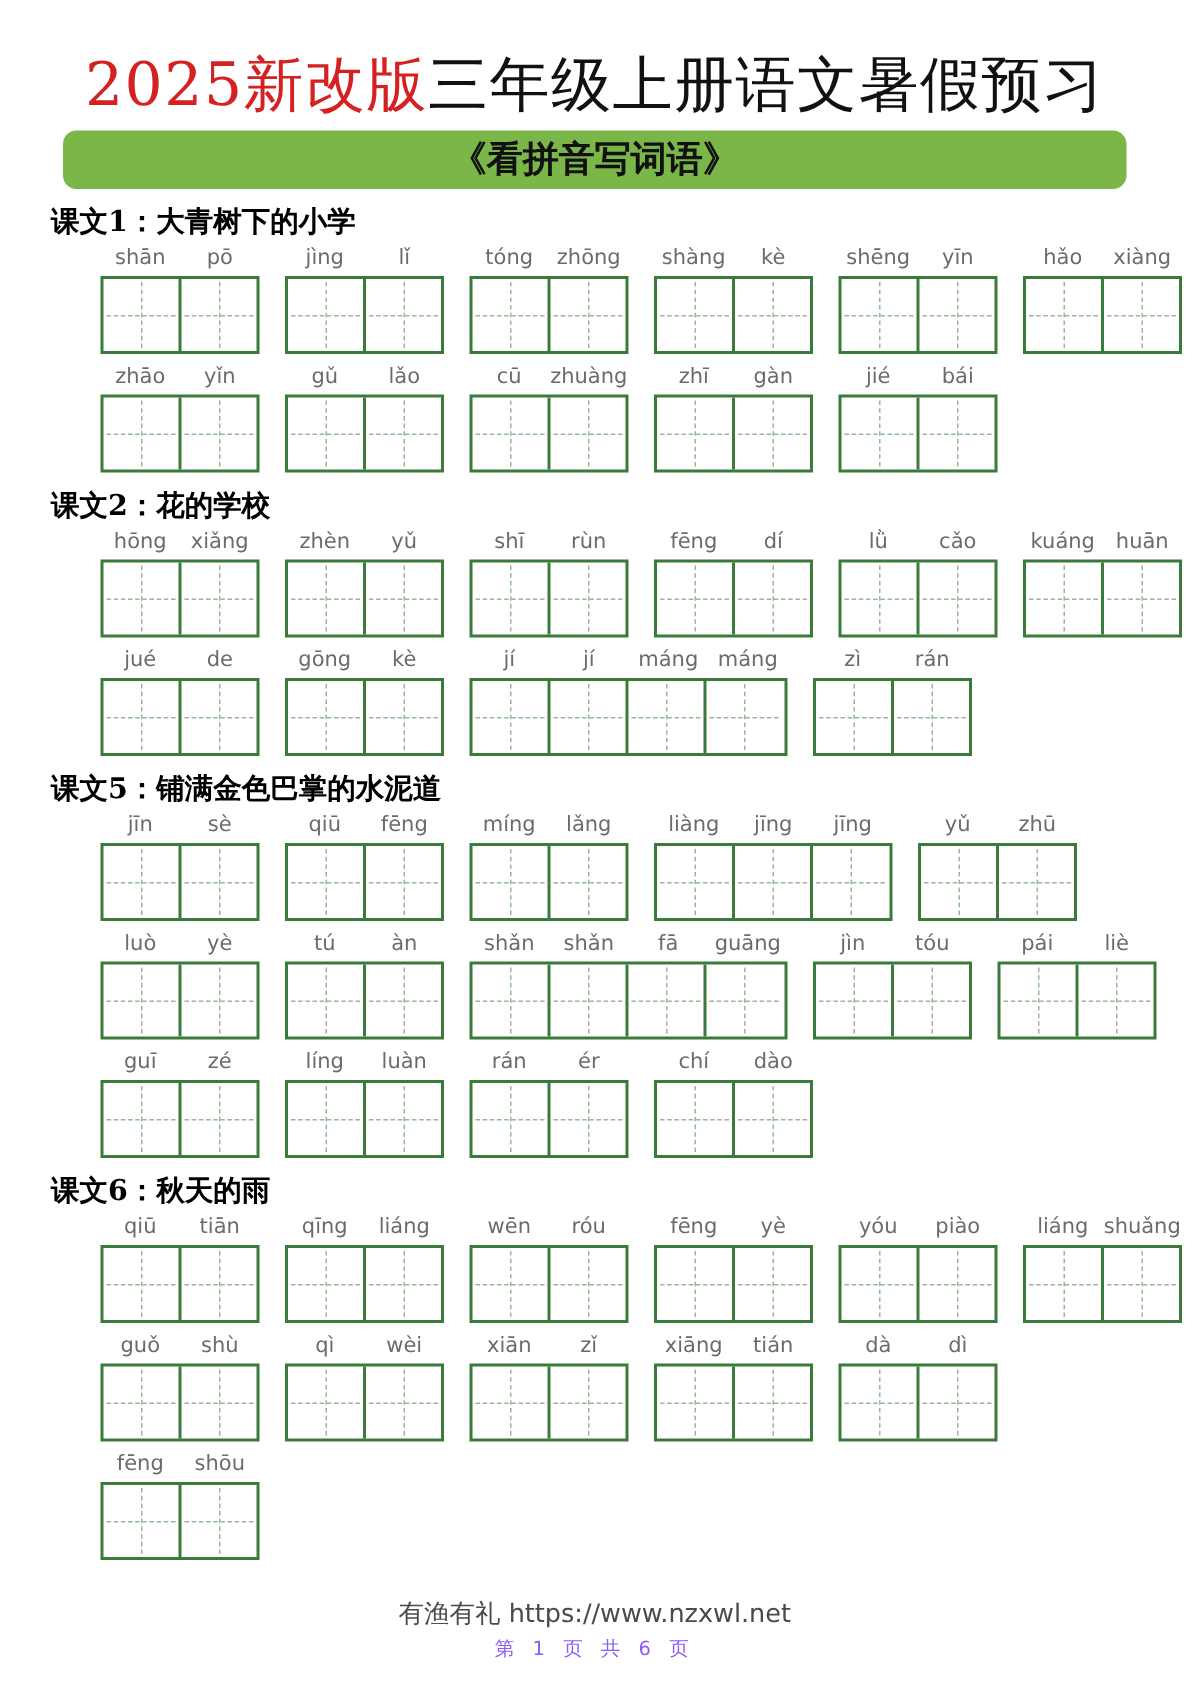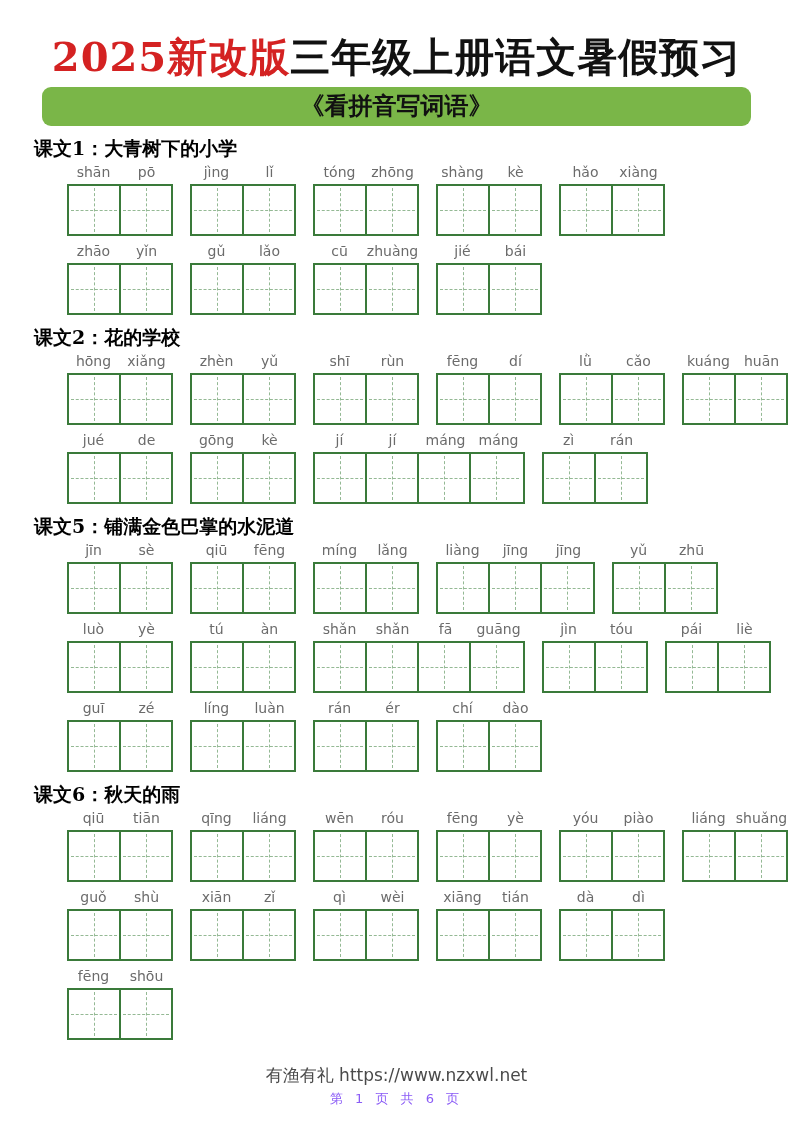--- a/index.html
+++ b/index.html
@@ -16,21 +16,21 @@
     width: 793px;
     height: 1122px;
     padding: 34px 34px 0 34px;
     position: relative;
   }
   
   .main-title {
     margin: 0;
     text-align: center;
     font-family: "DejaVu Serif", serif;
-    font-weight: bold;
+    font-weight: normal;
     font-size: 40px;
     line-height: 1.15;
     letter-spacing: 1px;
     white-space: nowrap;
     color: #111111;
   }
   .main-title .red { color: var(--title-red, #d42222); }
   .banner {
     margin: 7px 8px 0 8px;
     background: var(--banner-green, #7ab648);
@@ -167,20 +167,30 @@
               <span>shàng</span>
               <span>kè</span>
             </div>
             <div class="grid">
               <div class="cell"></div>
               <div class="cell"></div>
             </div>
           </div>
           <div class="word">
             <div class="pinyin">
+              <span>shēng</span>
+              <span>yīn</span>
+            </div>
+            <div class="grid">
+              <div class="cell"></div>
+              <div class="cell"></div>
+            </div>
+          </div>
+          <div class="word">
+            <div class="pinyin">
               <span>hǎo</span>
               <span>xiàng</span>
             </div>
             <div class="grid">
               <div class="cell"></div>
               <div class="cell"></div>
             </div>
           </div>
         </div>
         <div class="word-row">
@@ -201,20 +211,30 @@
             </div>
             <div class="grid">
               <div class="cell"></div>
               <div class="cell"></div>
             </div>
           </div>
           <div class="word">
             <div class="pinyin">
               <span>cū</span>
               <span>zhuàng</span>
+            </div>
+            <div class="grid">
+              <div class="cell"></div>
+              <div class="cell"></div>
+            </div>
+          </div>
+          <div class="word">
+            <div class="pinyin">
+              <span>zhī</span>
+              <span>gàn</span>
             </div>
             <div class="grid">
               <div class="cell"></div>
               <div class="cell"></div>
             </div>
           </div>
           <div class="word">
             <div class="pinyin">
               <span>jié</span>
               <span>bái</span>
@@ -562,32 +582,32 @@
               <span>guǒ</span>
               <span>shù</span>
             </div>
             <div class="grid">
               <div class="cell"></div>
               <div class="cell"></div>
             </div>
           </div>
           <div class="word">
             <div class="pinyin">
+              <span>qì</span>
+              <span>wèi</span>
+            </div>
+            <div class="grid">
+              <div class="cell"></div>
+              <div class="cell"></div>
+            </div>
+          </div>
+          <div class="word">
+            <div class="pinyin">
               <span>xiān</span>
               <span>zǐ</span>
-            </div>
-            <div class="grid">
-              <div class="cell"></div>
-              <div class="cell"></div>
-            </div>
-          </div>
-          <div class="word">
-            <div class="pinyin">
-              <span>qì</span>
-              <span>wèi</span>
             </div>
             <div class="grid">
               <div class="cell"></div>
               <div class="cell"></div>
             </div>
           </div>
           <div class="word">
             <div class="pinyin">
               <span>xiāng</span>
               <span>tián</span>

